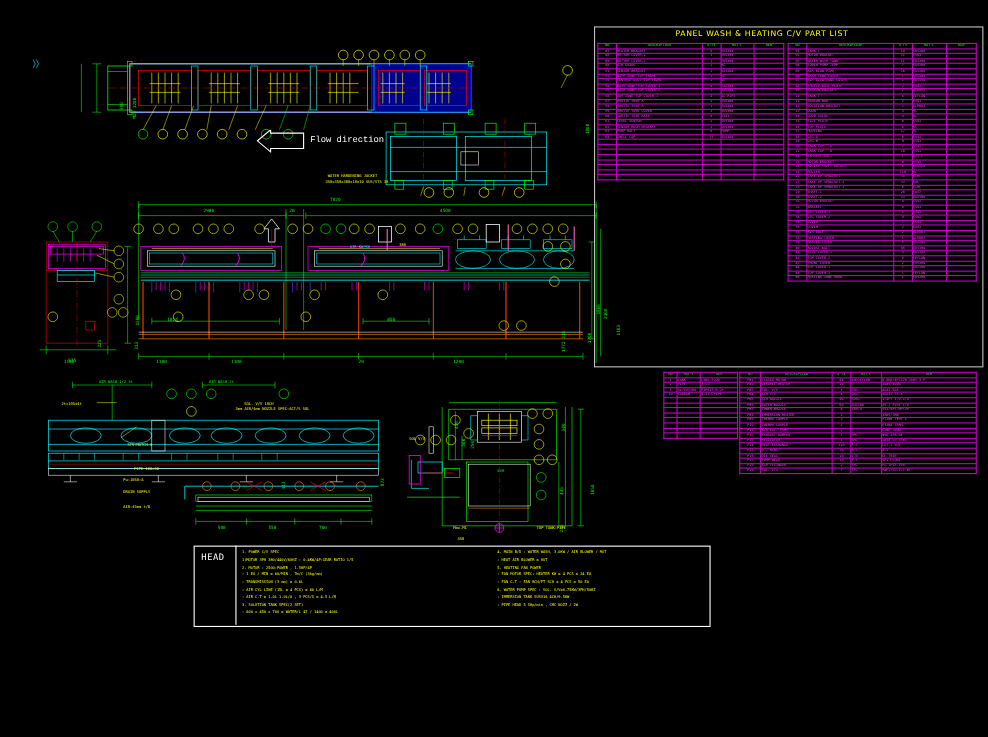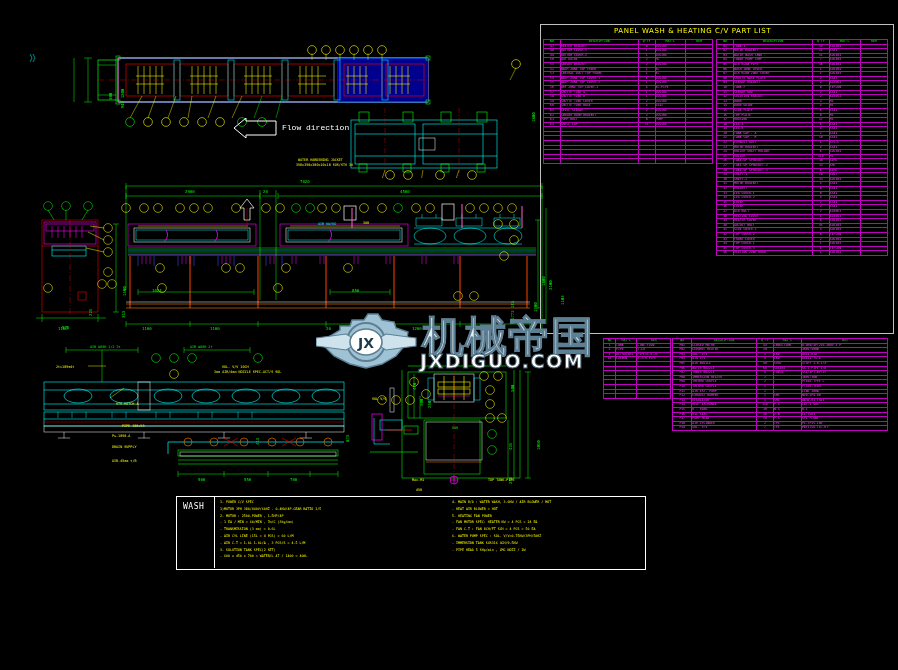--- a/index.html
+++ b/index.html
@@ -1524,21 +1524,21 @@
           <td class="">SOL. V/V</td>
           <td class="q">7</td>
           <td class="">TPC</td>
           <td class="">PWF17SU-TCC-0T"</td>
         </tr>
       </tbody>
   </table>
 
   <div class="notebox" style="left:176px;top:496px;width:468px;height:72px;"></div>
   <div class="abs" style="left:214px;top:496px;width:1px;height:72px;background:#ffffff;"></div>
-  <div class="noteword" style="left:183px;top:502px;">WASH</div>
+  <div class="noteword" style="left:183px;top:502px;">HEAD</div>
   <div class="abs" style="left:220px;top:500px;">
       <div class="noteline" style="left: 0px; top: 0px;">1. POWER C/V SPEC</div>
       <div class="noteline" style="left: 0px; top: 6.8px;">   1)MOTOR 3PH 380/440V/60HZ - 0.4KW/4P-GEAR RATIO 1/5</div>
       <div class="noteline" style="left: 0px; top: 13.6px;">2. MOTOR : 2500-POWER , 1.5HP/4P</div>
       <div class="noteline" style="left: 0px; top: 20.4px;">    - 1 EA / MIN = 60/MIN , 7m/C (3kg/mm)</div>
       <div class="noteline" style="left: 0px; top: 27.2px;">    - TRANSMISSION (3 mm) = 0.6L</div>
       <div class="noteline" style="left: 0px; top: 34px;">    - AIR CYL LINE  (15L = 4 PCS) = 60 L/M</div>
       <div class="noteline" style="left: 0px; top: 40.8px;">    - AIR C.T = 1.0L  1.0L/A , 3 PCS/S = 4.5 L/M</div>
       <div class="noteline" style="left: 0px; top: 47.6px;">3. SOLUTION TANK SPEC(2 SET)</div>
       <div class="noteline" style="left: 0px; top: 54.4px;">    - 600 x 450 x 700 = WATER/L 47 / 1400 = 400L</div>
@@ -1547,33 +1547,14 @@
       <div class="noteline" style="left: 0px; top: 0px;">4. MAIN B/D : WATER WASH, 3.0KW / AIR BLOWER / MOT</div>
       <div class="noteline" style="left: 0px; top: 6.8px;">    - HEAT AIR BLOWER = HOT</div>
       <div class="noteline" style="left: 0px; top: 13.6px;">5. HEATING FAN POWER</div>
       <div class="noteline" style="left: 0px; top: 20.4px;">       - FAN MOTOR SPEC: HEATER KW = 4 PCS = 24 EA</div>
       <div class="noteline" style="left: 0px; top: 27.2px;">       - FAN C.T : FAN  8CH/FT SCH = 4 PCS = 50 EA</div>
       <div class="noteline" style="left: 0px; top: 34px;">6. WATER PUMP SPEC : SOL. V/V=0.75KW/3PH/50HZ</div>
       <div class="noteline" style="left: 0px; top: 40.8px;">       - IMMERSION TANK  SUS316 4CH/9.5KW</div>
       <div class="noteline" style="left: 0px; top: 47.6px;">       - PIPE HEAD 5 SHp/min , CMC NOZZ / 2W</div>
     </div>
 
-  <div id="wm">
-    <svg width="110" height="62">
-      <g fill="#9fc3d4" stroke="#5d7f93" stroke-width="1.4">
-        <path d="M4,30 L24,18 L24,14 L34,14 L36,8 L48,8 L52,2 L62,2 L66,8 L78,10 L80,16
-                 L92,20 L90,32 L80,44 L66,52 L50,56 L34,52 L18,44 Z"></path>
-      </g>
-      <g fill="none" stroke="#5d7f93" stroke-width="2">
-        <circle cx="50" cy="30" r="19"></circle>
-      </g>
-      <g fill="#cfe3ec" stroke="#5d7f93" stroke-width="1.2">
-        <path d="M0,26 L30,22 L44,30 L30,38 L0,34 Z"></path>
-        <path d="M100,26 L70,22 L56,30 L70,38 L100,34 Z"></path>
-      </g>
-      <ellipse cx="50" cy="30" rx="16" ry="13" fill="#ffffff" stroke="#5d7f93" stroke-width="1.6"></ellipse>
-      <text x="50" y="36" font-family="DejaVu Sans, sans-serif" font-size="14" font-weight="bold" fill="#1d3a4a" text-anchor="middle">JX</text>
-    </svg>
-    <div class="cn">机械帝国</div>
-    <div class="en">JXDIGUO.COM</div>
-  </div>
 
 </div>
 
 </body></html>

